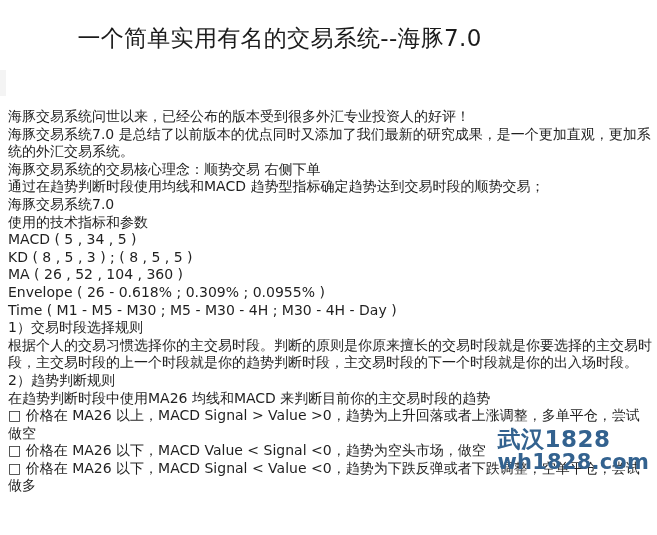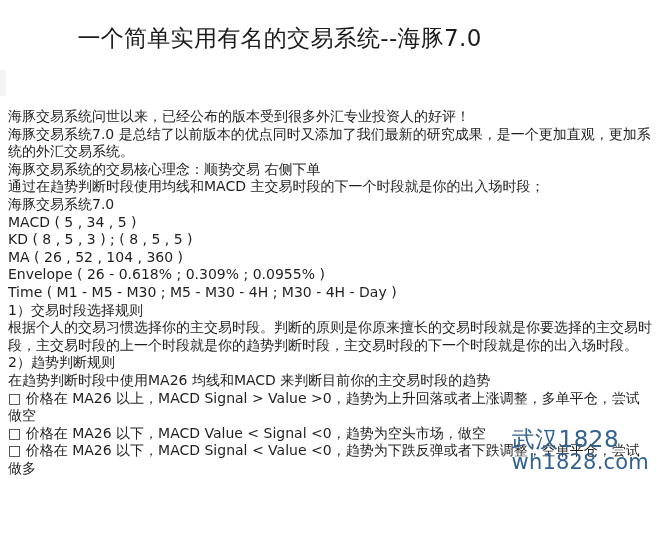--- a/index.html
+++ b/index.html
@@ -69,21 +69,21 @@
   }
 
   .watermark {
     position: absolute;
     right: 8px;
     bottom: 4px;
     text-align: left;
     line-height: 1.08;
     color: #33628f;
     font-family: "DejaVu Sans", "Liberation Sans", sans-serif;
-    font-weight: 400;
+    font-weight: 700;
     user-select: none;
   }
   .watermark .wm-line1 {
     display: block;
     font-size: 23px;
     letter-spacing: 0.5px;
   }
   .watermark .wm-line2 {
     display: block;
     font-size: 21px;
@@ -96,22 +96,23 @@
 <div id="article">
 
   <h1 class="page-title">一个简单实用有名的交易系统--海豚7.0</h1>
 
   <div class="left-marker"></div>
 
   <div class="body-copy">
     <p class="para">海豚交易系统问世以来，已经公布的版本受到很多外汇专业投资人的好评！</p>
     <p class="para">海豚交易系统7.0 是总结了以前版本的优点同时又添加了我们最新的研究成果，是一个更加直观，更加系统的外汇交易系统。</p>
     <p class="para">海豚交易系统的交易核心理念：顺势交易 右侧下单</p>
-    <p class="para">通过在趋势判断时段使用均线和MACD 主交易时段的下一个时段就是你的出入场时段；</p>
+    <p class="para">通过在趋势判断时段使用均线和MACD 趋势型指标确定趋势达到交易时段的顺势交易；</p>
     <p class="para">海豚交易系统7.0</p>
+    <p class="para">使用的技术指标和参数</p>
     <p class="para">MACD ( 5 , 34 , 5 )</p>
     <p class="para">KD ( 8 , 5 , 3 ) ; ( 8 , 5 , 5 )</p>
     <p class="para">MA ( 26 , 52 , 104 , 360 )</p>
     <p class="para">Envelope ( 26 - 0.618% ; 0.309% ; 0.0955% )</p>
     <p class="para">Time ( M1 - M5 - M30 ; M5 - M30 - 4H ; M30 - 4H - Day )</p>
     <p class="para">1）交易时段选择规则</p>
     <p class="para">根据个人的交易习惯选择你的主交易时段。判断的原则是你原来擅长的交易时段就是你要选择的主交易时段，主交易时段的上一个时段就是你的趋势判断时段，主交易时段的下一个时段就是你的出入场时段。</p>
     <p class="para">2）趋势判断规则</p>
     <p class="para">在趋势判断时段中使用MA26 均线和MACD 来判断目前你的主交易时段的趋势</p>
     <p class="para indent-bullet">□ 价格在 MA26 以上，MACD Signal &gt; Value &gt;0，趋势为上升回落或者上涨调整，多单平仓，尝试做空</p>

